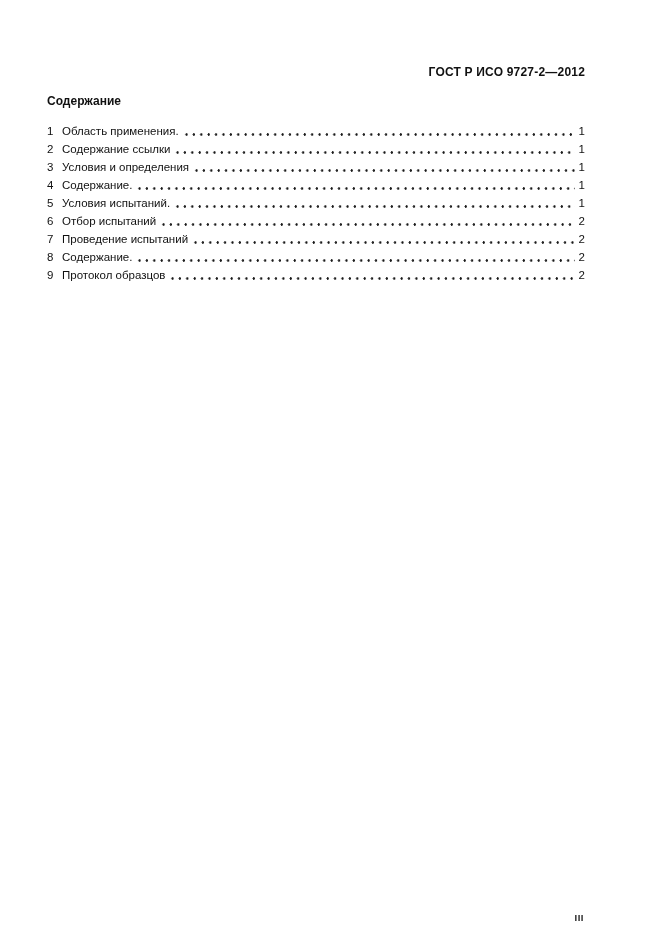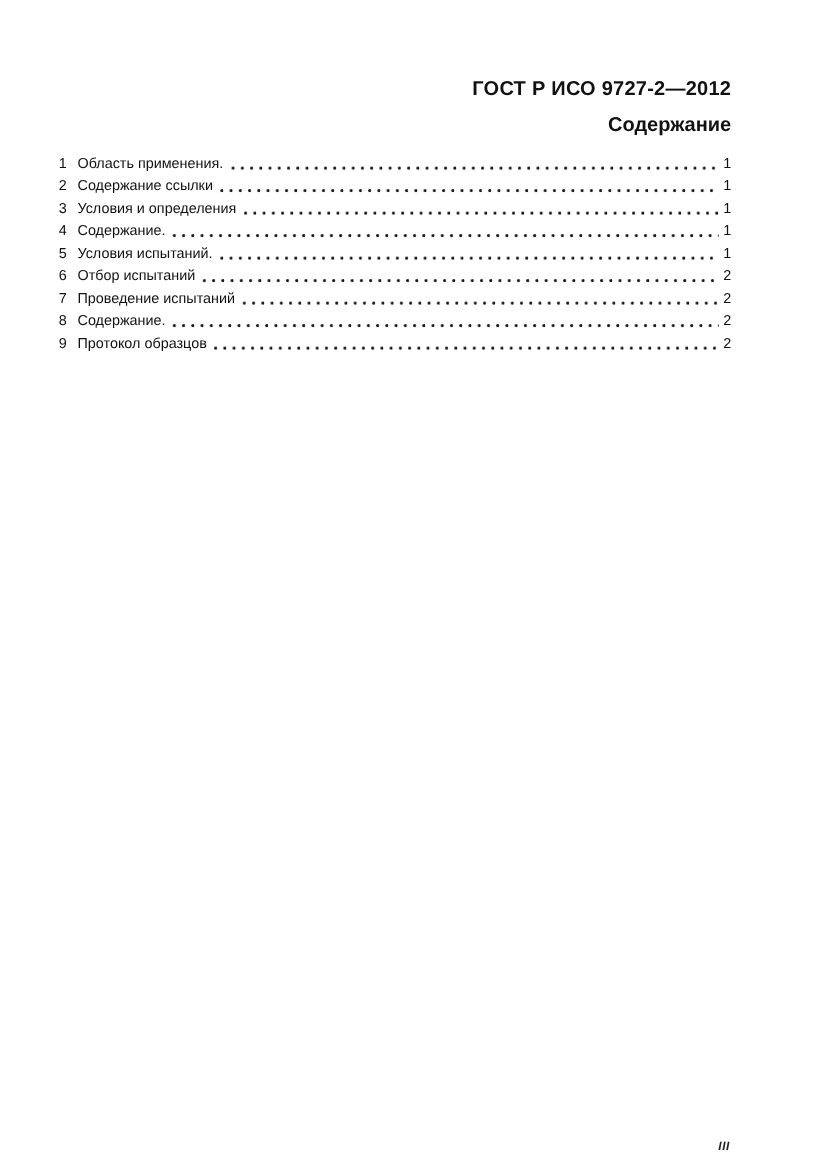--- a/index.html
+++ b/index.html
@@ -19,30 +19,30 @@
     position: relative;
     width: 661px;
     height: 936px;
     box-sizing: border-box;
     padding-left: 47px;
     padding-right: 76px;
   }
   .doc-header {
     margin-top: 66px;
     text-align: right;
-    font-size: 16px;
+    font-size: 12px;
     line-height: 12px;
     font-weight: bold;
     letter-spacing: 0.2px;
     white-space: nowrap;
   }
   .doc-title {
     margin-top: 17px;
-    text-align: right;
-    font-size: 16px;
+    text-align: left;
+    font-size: 12px;
     line-height: 12px;
     font-weight: bold;
   }
   .toc {
     margin-top: 15px;
   }
   .toc-row {
     display: flex;
     height: 18px;
     line-height: 18px;
@@ -71,21 +71,20 @@
   }
   .page-footer {
     position: absolute;
     top: 847px;
     right: 77px;
     font-size: 9.5px;
     line-height: 10px;
     font-weight: bold;
     color: #222222;
     letter-spacing: 0.5px;
-    font-style: italic;
   }
 </style>
 </head>
 <body>
 
 <div class="page">
 
   <div class="doc-header">ГОСТ Р ИСО 9727-2—2012</div>
 
   <div class="doc-title">Содержание</div>

